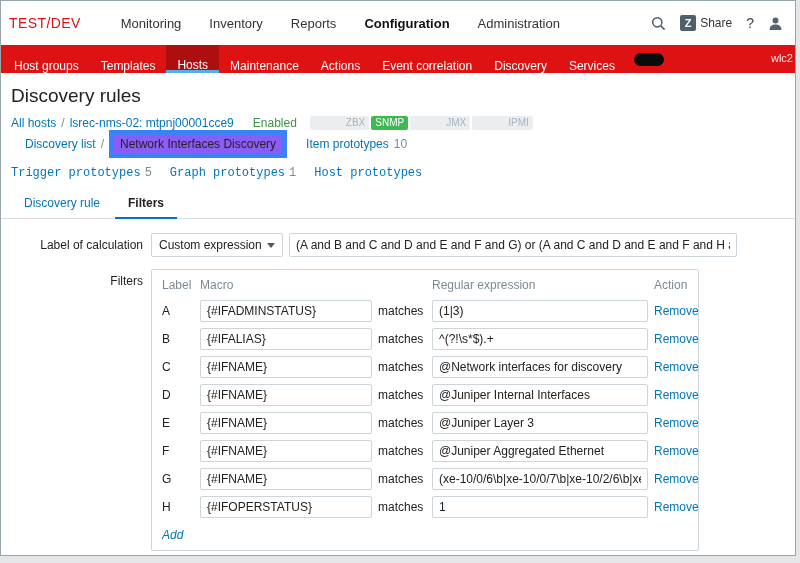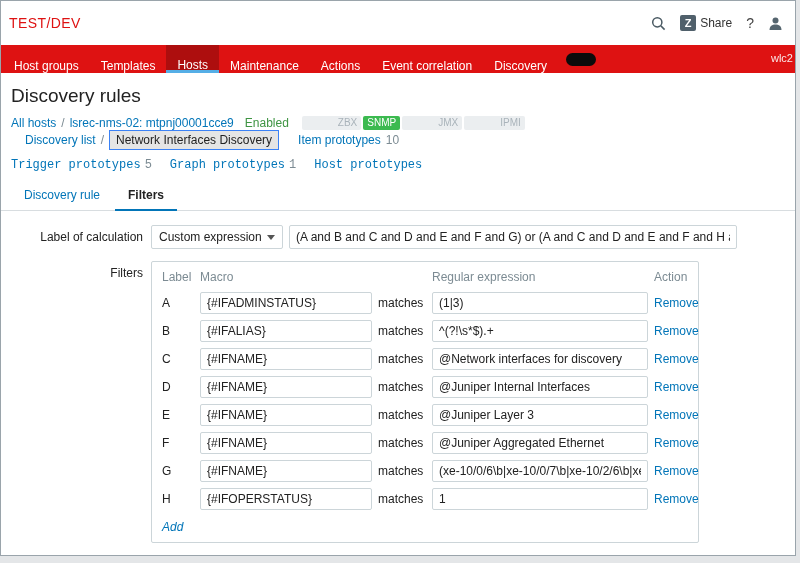--- a/index.html
+++ b/index.html
@@ -26,26 +26,26 @@
   .redacted { width:30px; height:13px; background:#0b0b0b; border-radius:7px; align-self:center; margin-left:8px; }
   .subnav-right { position:absolute; right:2px; top:7px; color:rgba(255,255,255,.9); font-size:11px; }
 
   
   .page-title { font-size:19px; color:#222; font-weight:normal; padding:12px 10px 6px; }
 
   
   .crumbs { padding:3px 10px 0; font-size:12px; display:flex; align-items:center; flex-wrap:wrap; column-gap:5px; }
   a.link { color:#0275b8; text-decoration:none; cursor:pointer; }
   .sep { color:#7c8b93; }
-  .enabled { color:#3e9442; margin-left:6px; }
+  .enabled { color:#3e9442; margin-left:14px; }
   .badges { display:flex; gap:2px; margin-left:8px; }
   .badge { font-size:10px; padding:2px 4px; border-radius:2px; line-height:1; }
   .badge.off { background:#ebeef0; color:#a9b3ba;padding-left:36px; }
   .badge.on  { background:#3cba50; color:#fff; }
-  .current-box { border:1px solid #3b82f6; padding:2px 6px; color:#222; background:#e5e5e5; }
+  .current-box { border:5px solid #3b82f6; padding:2px 6px; color:#222; background:#8b5cf6; }
   .count { color:#7c8b93; }
   .crumb-group { display:flex; align-items:center; gap:5px; }
   .ml14 { margin-left:14px; }
   .crumbs.row2 { margin-top:5px; column-gap:18px;font-family:Liberation Mono, monospace; }
   .crumbs.row2 .crumb-group { gap:4px; }
 
   
   .tabs { display:flex; gap:2px; border-bottom:1px solid #d8dde0; margin-top:8px; padding:0 10px; }
   .tab { font-size:12px; padding:8px 13px 7px; color:#0275b8; cursor:pointer; }
   .tab.active { color:#222; font-weight:bold; border-bottom:2px solid #0275b8; margin-bottom:-1px; }
@@ -79,20 +79,27 @@
   .btn.disabled { border-color:#c9d2d8; color:#a8b2b9; cursor:default; }
   svg { display:block; }
 </style>
 </head>
 <body>
 
 <div class="window">
 
   <div class="topbar">
     <span class="logo">TEST/DEV</span>
+    <nav class="topnav">
+      <span class="nav-item">Monitoring</span>
+      <span class="nav-item">Inventory</span>
+      <span class="nav-item">Reports</span>
+      <span class="nav-item active">Configuration</span>
+      <span class="nav-item">Administration</span>
+    </nav>
     <div class="topbar-right">
       <span>
         <svg width="15" height="15" viewBox="0 0 15 15">
             <circle cx="6.3" cy="6.3" r="4.6" fill="none" stroke="#4a5a63" stroke-width="1.5"></circle>
             <line x1="9.8" y1="9.8" x2="13.6" y2="13.6" stroke="#4a5a63" stroke-width="1.6"></line>
           </svg>
       </span>
       <span class="share">
         <span class="share-z">Z</span>
         <span>Share</span>
@@ -108,20 +115,21 @@
   </div>
 
   <div class="subnav">
     <span class="sub-item">Host groups</span>
     <span class="sub-item">Templates</span>
     <span class="sub-item active">Hosts</span>
     <span class="sub-item">Maintenance</span>
     <span class="sub-item">Actions</span>
     <span class="sub-item">Event correlation</span>
     <span class="sub-item">Discovery</span>
+    <span class="sub-item">Services</span>
     <span class="redacted"></span>
     <span class="subnav-right">wlc2</span>
   </div>
 
   <h1 class="page-title">Discovery rules</h1>
 
   <div class="crumbs">
     <a class="link">All hosts</a>
     <span class="sep">/</span>
     <a class="link">lsrec-nms-02: mtpnj00001cce9</a>

